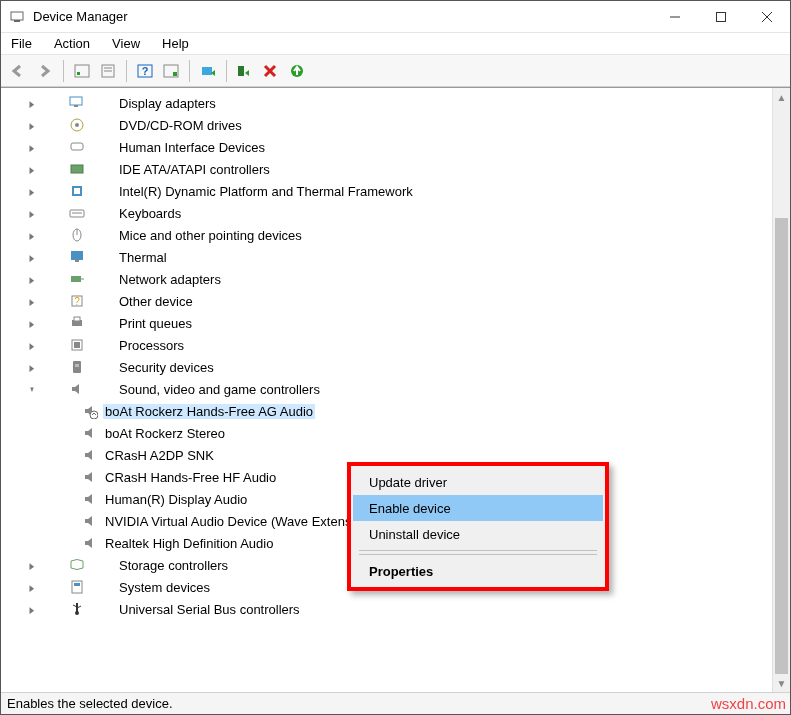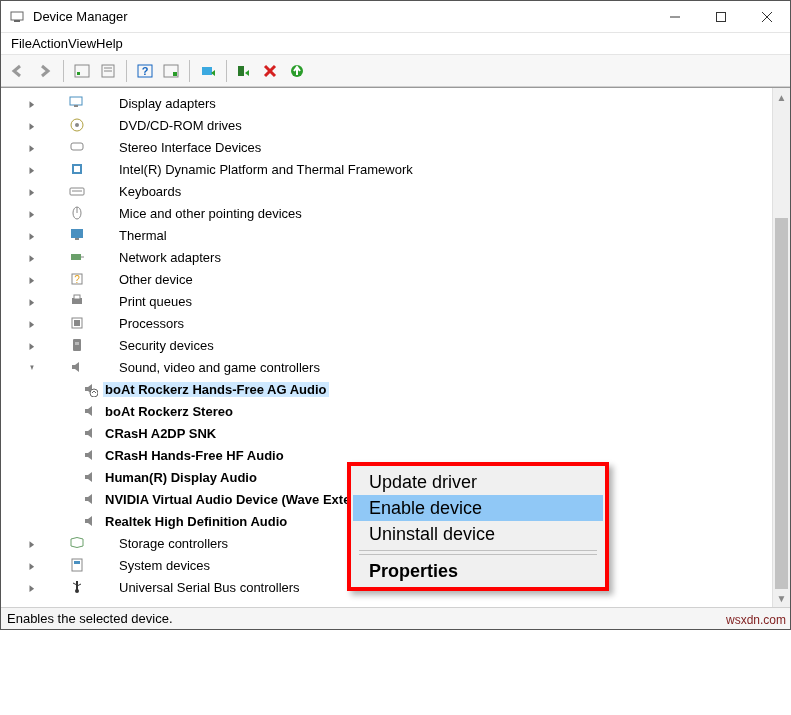--- a/index.html
+++ b/index.html
@@ -1,27 +1,27 @@
 <!DOCTYPE html>
 <html><head>
 <meta charset="utf-8">
 <style>
 * { box-sizing: border-box; font-family: "Segoe UI", Tahoma, sans-serif; }
 body { margin: 0; background: #fff; width: 791px; height: 715px; overflow: hidden; font-size: 13px; }
-.window { border: 1px solid #555; height: 630px; display: flex; flex-direction: column; position: relative; }
+.window { border: 1px solid #555; height: 715px; display: flex; flex-direction: column; position: relative; }
 
 
 .titlebar { height: 32px; display: flex; align-items: center; padding: 0 0 0 8px; border-bottom: 1px solid #e5e5e5; }
 .titlebar .app-icon { width: 16px; height: 16px; margin-right: 8px; }
 .titlebar .title { flex: 1; font-size: 13px; }
 .titlebar .winbtn { width: 46px; height: 100%; display: flex; align-items: center; justify-content: center; font-size: 14px; }
 .titlebar .winbtn svg { pointer-events: none; }
 
 
-.menubar { height: 22px; display: flex; align-items: center; padding: 0 10px; border-bottom: 1px solid #e5e5e5; }
+.menubar { height: 22px; display: flex; align-items: center; padding: 0 10px; gap: 22px; border-bottom: 1px solid #e5e5e5; }
 .menubar span { font-size: 13px; }
 
 
 .toolbar { height: 32px; display: flex; align-items: center; padding: 0 6px; gap: 2px; border-bottom: 1px solid #d0d0d0; background: #f7f7f7; }
 .toolbar .tb { width: 24px; height: 24px; display:flex; align-items:center; justify-content:center; }
 .toolbar .sep { width: 1px; height: 22px; background:#c0c0c0; margin: 0 4px; }
 
 
 .client { flex:1; display:flex; position:relative; border-top:1px solid #999;}
 .tree { flex:1; padding: 4px 0 4px 14px; overflow-y:hidden; background:#fff; position:relative;}
@@ -31,32 +31,32 @@
 
 .node { display:flex; align-items:center; height:22px; white-space:nowrap; }
 .node .chev { width:14px; height:14px; display:flex; align-items:center; justify-content:center; font-size:10px; color:#777; margin-right:2px;}
 .node .chev.open::before { content:"\25bc"; transform:scale(0.6,0.8);}
 .node .chev.closed::before { content:"▶"; transform:scale(0.6,0.9);}
 .node .chev.none { opacity:0; }
 .node .ico { width:18px; height:16px; margin-right:4px; display:flex;align-items:center;justify-content:center;}
 .node .lbl { padding:0 2px; }
 .node.selected .lbl { background:#cde8ff; }
 .lvl0 { padding-left: 10px; gap: 27px; }
-.lvl1 { padding-left: 50px; font-weight: bold; }
+.lvl1 { padding-left: 50px; }
 
 
 .ctx { position:absolute; left:346px; top:461px; width:262px; background:#f0f0f0; border:4px solid red; box-shadow:4px 4px 6px rgba(0,0,0,.3); padding:3px 2px;}
-.ctx .mi { height:26px; display:flex; align-items:center; padding:0 16px; font-size:18px;text-align:right;}
+.ctx .mi { height:26px; display:flex; align-items:center; padding:0 16px; font-size:13px;text-align:right;}
 .ctx .mi.sel { background:#90c8f6; }
 .ctx .mi.bold { font-weight:600; }
 .ctx .msep { height:1px; background:#c0c0c0; margin:3px 6px;}
 
 
 .status { height:22px; border-top:1px solid #d0d0d0; display:flex;align-items:center;padding:0 6px; font-size:13px; background:#f5f5f5;}
-.watermark { position:absolute; right:4px; bottom:2px; font-size:12px; color:#7f1d1d;}
+.watermark { position:absolute; right:4px; bottom:2px; font-size:15px; color:#ef4444;}
 </style>
 </head>
 <body>
 
 <div class="window">
 
   <div class="titlebar">
     <span class="app-icon">
       <svg width="16" height="16">
           <rect x="2" y="3" width="12" height="8" fill="none" stroke="#666"></rect>
@@ -177,21 +177,30 @@
           </span>
           <span class="lbl">DVD/CD-ROM drives</span>
         </div>
         <div class="node lvl0">
           <span class="chev closed"></span>
           <span class="ico">
             <svg width="16" height="16">
               <rect x="2" y="4" width="12" height="7" rx="2" fill="none" stroke="#888"></rect>
             </svg>
           </span>
-          <span class="lbl">Stereo Interface Devices</span>
+          <span class="lbl">Human Interface Devices</span>
+        </div>
+        <div class="node lvl0">
+          <span class="chev closed"></span>
+          <span class="ico">
+            <svg width="16" height="16">
+              <rect x="2" y="4" width="12" height="8" fill="#6aa06a" stroke="#4a804a"></rect>
+            </svg>
+          </span>
+          <span class="lbl">IDE ATA/ATAPI controllers</span>
         </div>
         <div class="node lvl0">
           <span class="chev closed"></span>
           <span class="ico">
             <svg width="16" height="16">
               <rect x="3" y="3" width="10" height="10" fill="#4a90c0"></rect>
               <rect x="5" y="5" width="6" height="6" fill="#fff"></rect>
             </svg>
           </span>
           <span class="lbl">Intel(R) Dynamic Platform and Thermal Framework</span>

